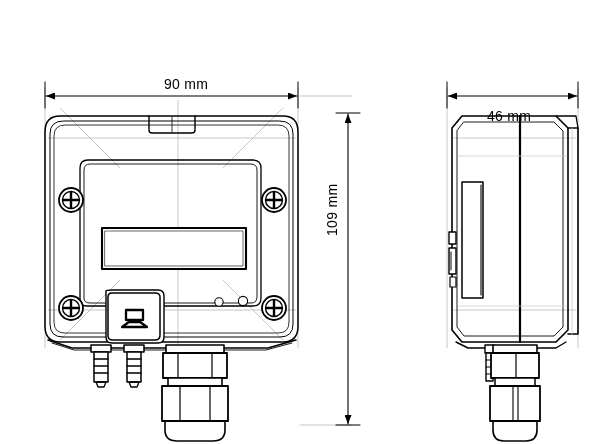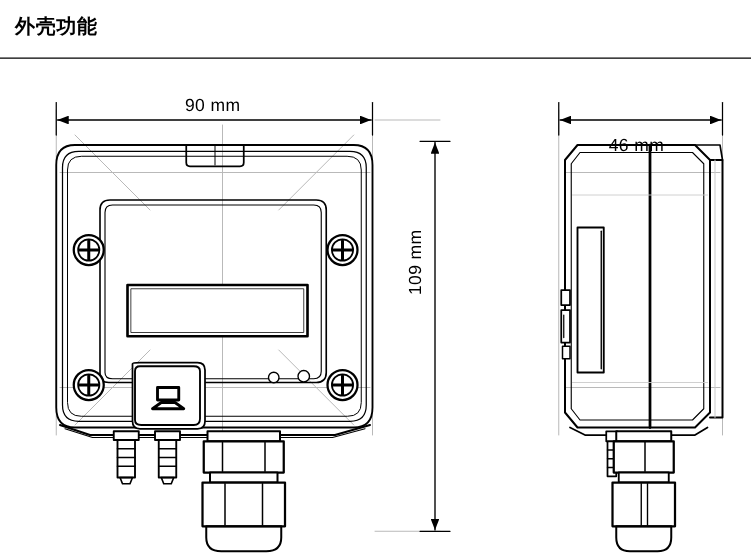--- a/index.html
+++ b/index.html
@@ -65,44 +65,40 @@
   
   .dim-label {
     position: absolute;
     font-family: "Liberation Sans", sans-serif;
     font-size: 14px;
     color: #000000;
     white-space: nowrap;
     letter-spacing: 0.3px;
   }
   #dim-width-label {
-    left: 148px;
+    left: 164px;
     top: 76px;
   }
   #dim-depth-label {
     left: 487px;
     top: 76px;
     margin-top: 32px;
   }
   #dim-height-label {
     left: 324px;
     top: 236px;
     transform: rotate(-90deg);
     transform-origin: left top;
   }
 </style>
 </head>
 <body>
 
 <div id="page">
 
-  <div id="header">
-    <div id="header-title">外壳功能</div>
-    <div id="header-rule"></div>
-  </div>
 
   <div id="drawing">
     <svg width="601" height="396" viewBox="0 0 601 396" xmlns="http://www.w3.org/2000/svg">
 
       <defs>
         <marker id="arrL" markerWidth="9" markerHeight="7" refX="0" refY="3.5" orient="auto" markerUnits="userSpaceOnUse">
           <path d="M9,0 L0,3.5 L9,7 z" fill="#000"></path>
         </marker>
         <marker id="arrR" markerWidth="9" markerHeight="7" refX="9" refY="3.5" orient="auto" markerUnits="userSpaceOnUse">
           <path d="M0,0 L9,3.5 L0,7 z" fill="#000"></path>

